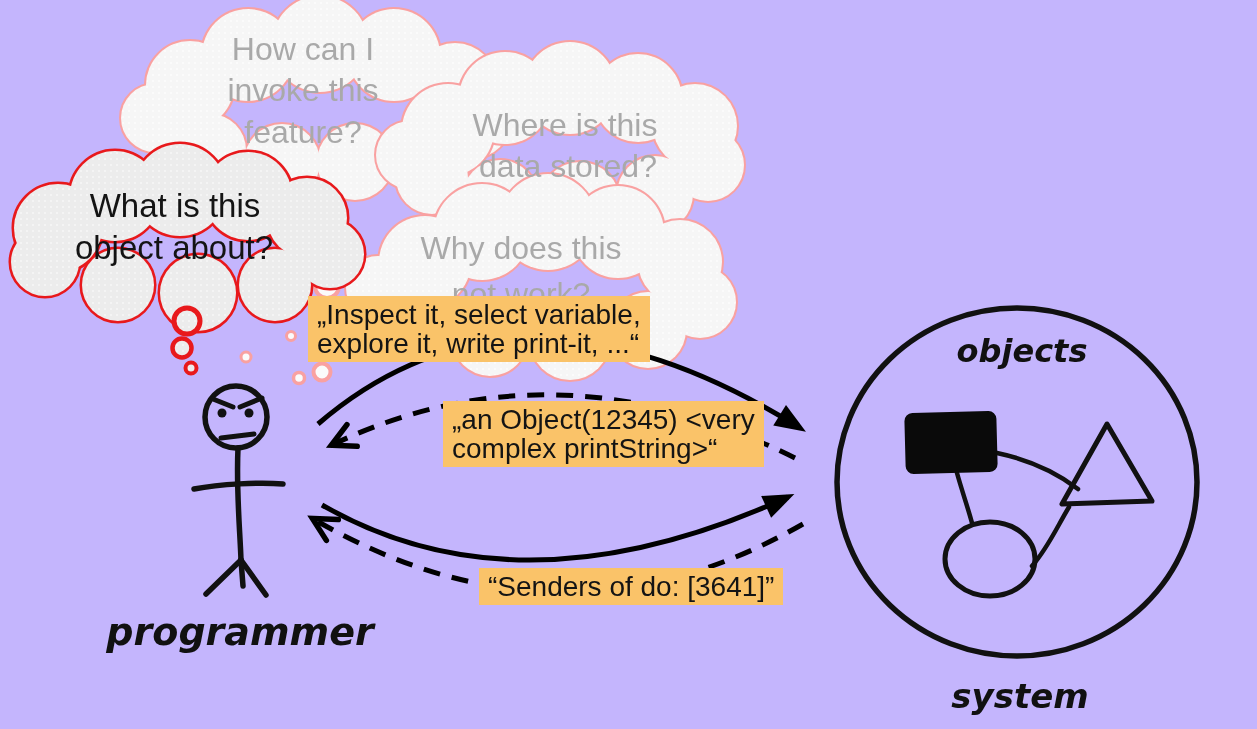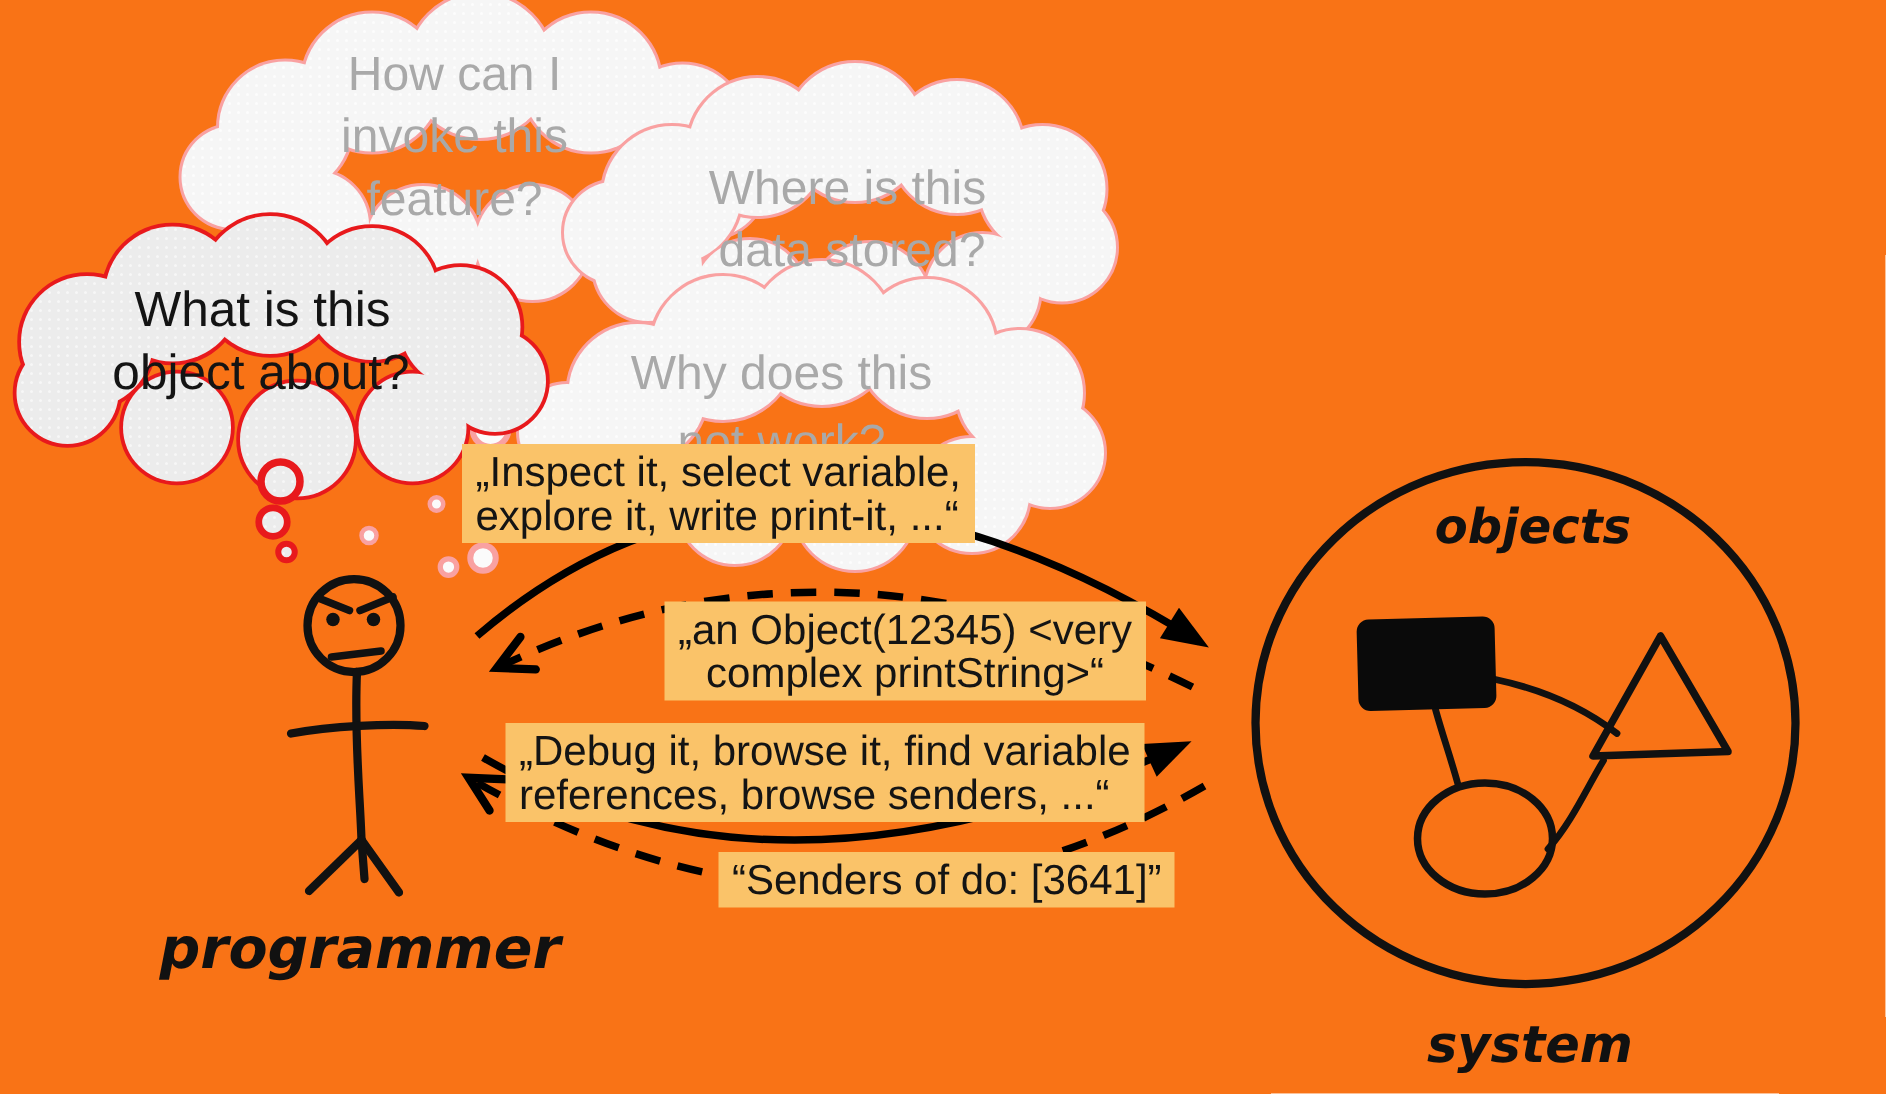--- a/index.html
+++ b/index.html
@@ -1,31 +1,31 @@
 <!DOCTYPE html>
 <html><head>
 <meta charset="utf-8">
 <style>
   html,body { margin:0; padding:0; background:#ffffff; }
   .stage {
-    position:relative; width:1257px; height:729px; background:#f97316;
+    position:relative; width:1257px; height:729px; background:#c4b5fd;
     overflow:hidden; font-family:"Liberation Sans", sans-serif;
   }
   .stage svg { position:absolute; left:0; top:0; }
   .msg {
     position:absolute;
     background:#FAC369;
     color:#141414;
     font-size:28px;
     line-height:29px;
     padding:4px 9px;
     white-space:pre-line;
   }
   #msg-inspect { left:308px; top:296px; }
-  #msg-object  { left:443px; top:401px;text-align:center; }
+  #msg-object  { left:443px; top:401px; }
   #msg-debug   { left:337px; top:482px; }
   #msg-senders { left:479px; top:568px; }
 
   .cloudtext  { fill:#A9A9A9; font-size:32px; }
   .redtext    { fill:#141414; font-size:33px; }
   .hand       { font-family:"DejaVu Sans", sans-serif; font-style:italic; font-weight:bold; fill:#111; }
   text { user-select:none; }
 
   .pass1-pink { fill:url(#dotp); stroke:#F9A1A1; stroke-width:4; }
   .pass2-pink { fill:url(#dotp); stroke:none; }
@@ -191,17 +191,15 @@
       <path d="M1107,424 L1062,504 L1152,501 Z" class="ink" stroke-width="5" fill="#fff"></path>
       <ellipse cx="990" cy="559" rx="45" ry="37" class="ink" stroke-width="5" fill="#fff"></ellipse>
     </g>
     <text class="hand" x="1020" y="708" font-size="34" text-anchor="middle">system</text>
   </svg>
 
   <div class="msg" id="msg-inspect">„Inspect it, select variable,
 explore it, write print-it, ...“</div>
   <div class="msg" id="msg-object">„an Object(12345) &lt;very
 complex printString&gt;“</div>
-  <div class="msg" id="msg-debug">„Debug it, browse it, find variable
-references, browse senders, ...“</div>
   <div class="msg" id="msg-senders">“Senders of do: [3641]”</div>
 
 </div>
 
 </body></html>

